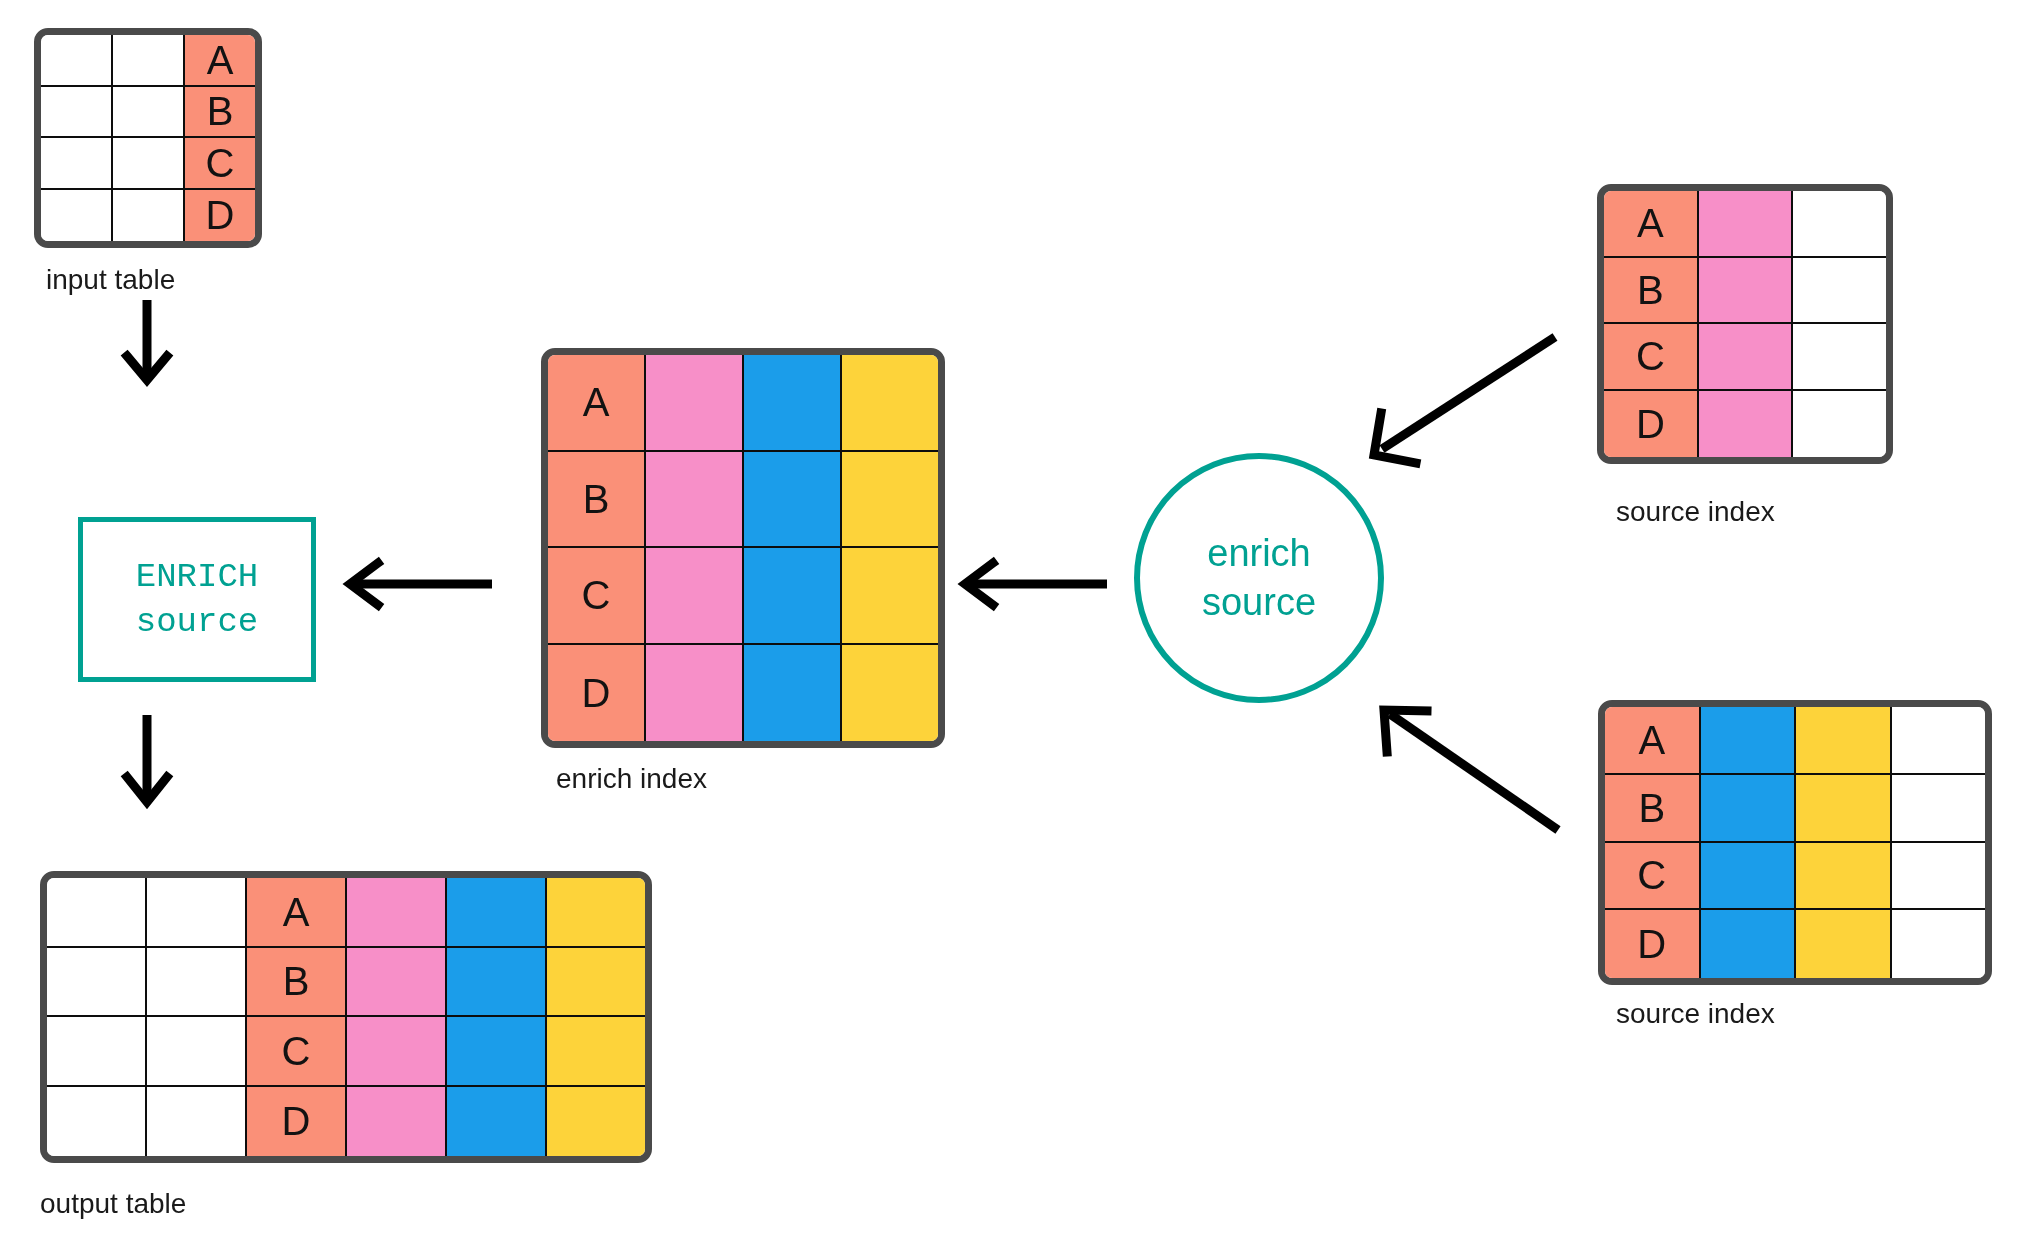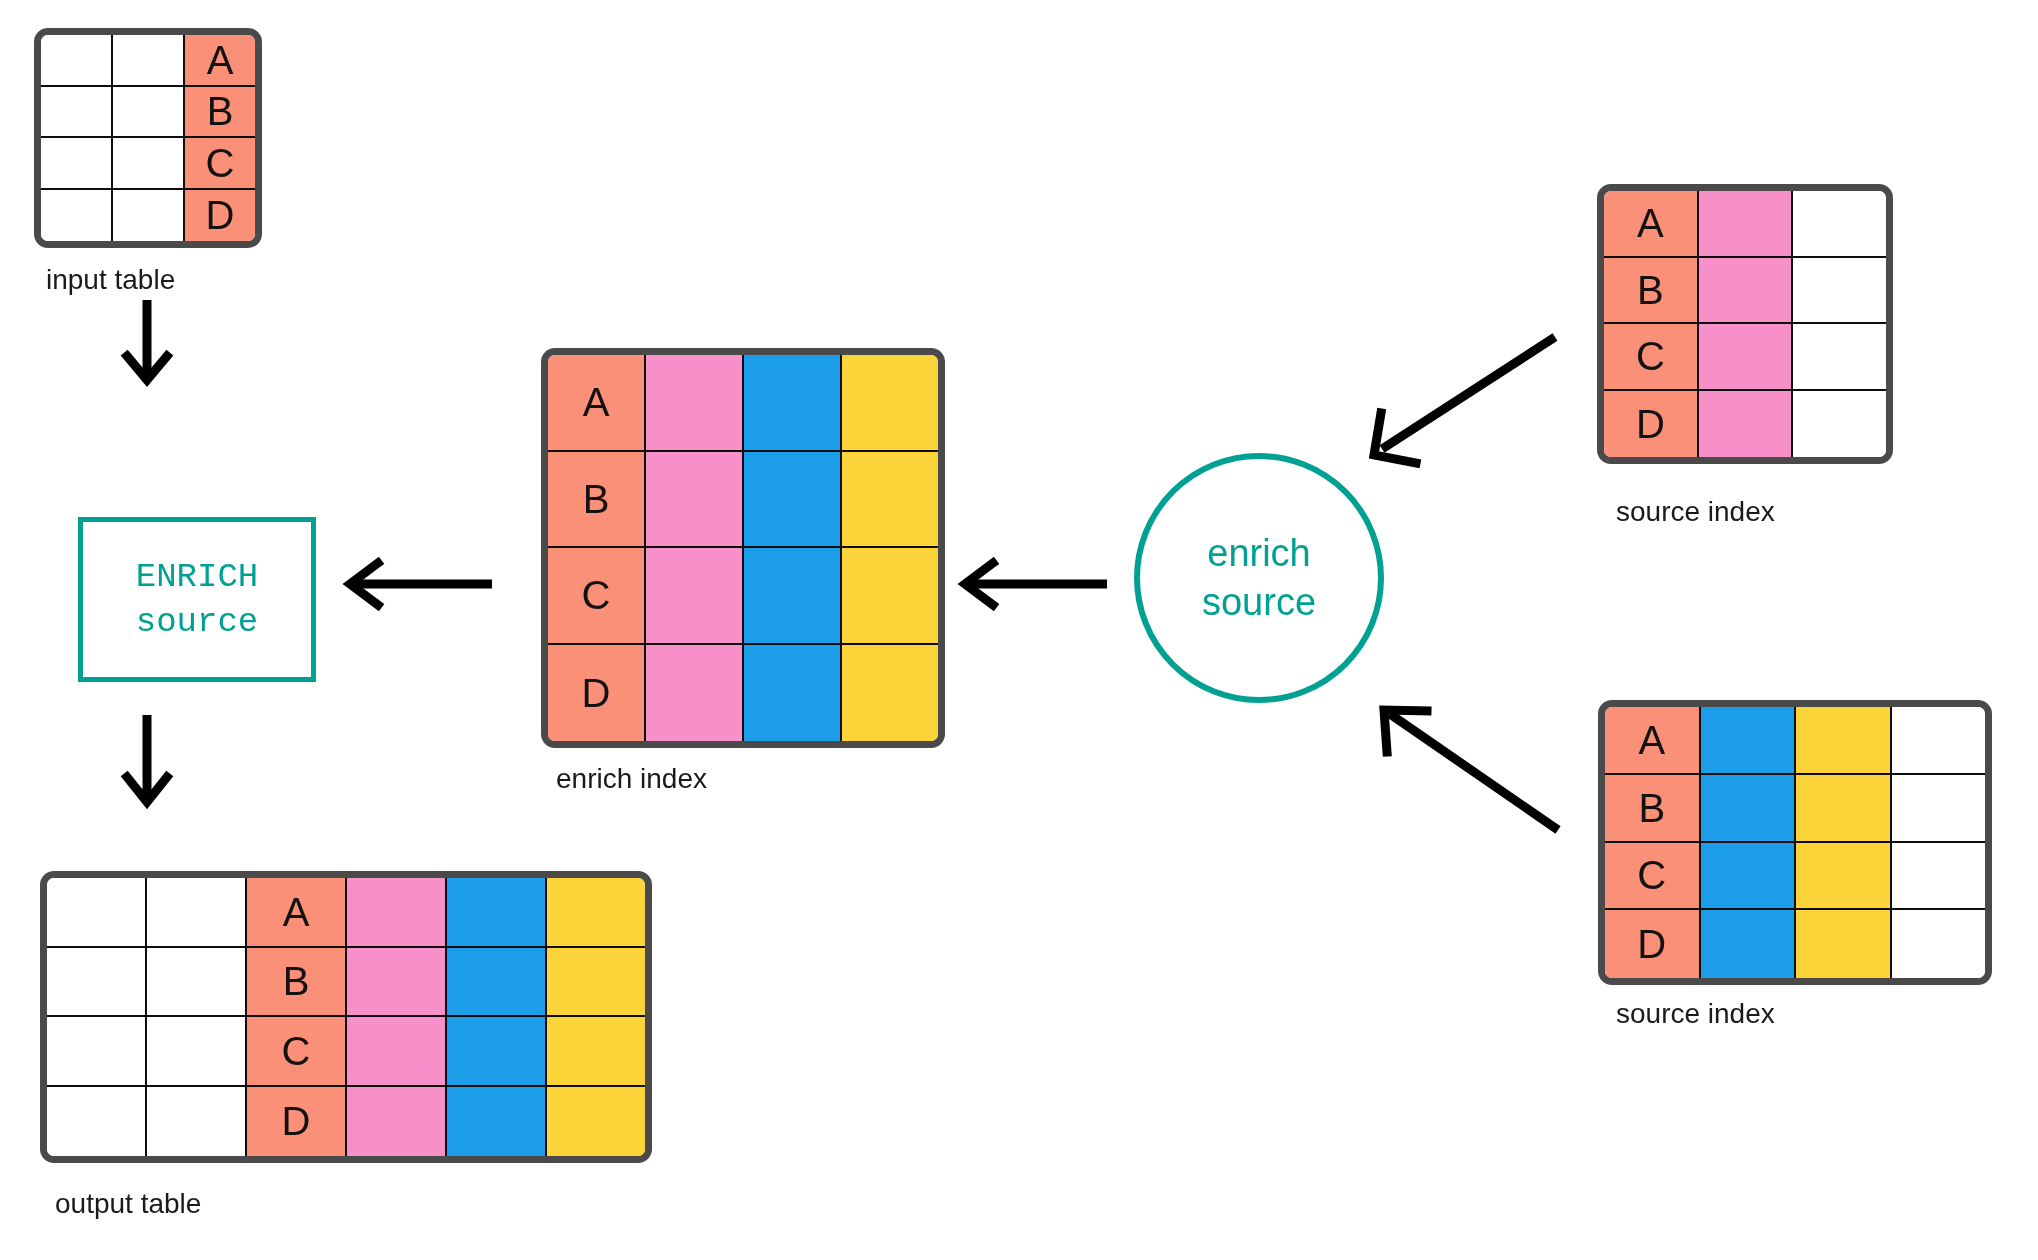--- a/index.html
+++ b/index.html
@@ -188,21 +188,21 @@
       </div>
       <div class="trow">
         <div class="tcell c-white"></div>
         <div class="tcell c-white"></div>
         <div class="tcell c-orange">D</div>
         <div class="tcell c-pink"></div>
         <div class="tcell c-blue"></div>
         <div class="tcell c-yellow"></div>
       </div>
     </div>
-  <div class="caption" style="left:55px; top:1190px;">output table</div>
+  <div class="caption" style="left:40px; top:1190px;">output table</div>
 
   <svg class="arrow-svg" style="left:340px; top:560px; width:160px; height:50px;" viewBox="0 0 160 50">
     <line class="arrow-line" x1="152" y1="24" x2="14" y2="24"></line>
     <polyline class="arrow-head" points="38,3 10,24 38,45"></polyline>
   </svg>
 
   <div class="tbl" id="enrich-index" style="left:541px; top:348px; width:404px; height:400px;">
       <div class="trow">
         <div class="tcell c-orange">A</div>
         <div class="tcell c-pink"></div>

